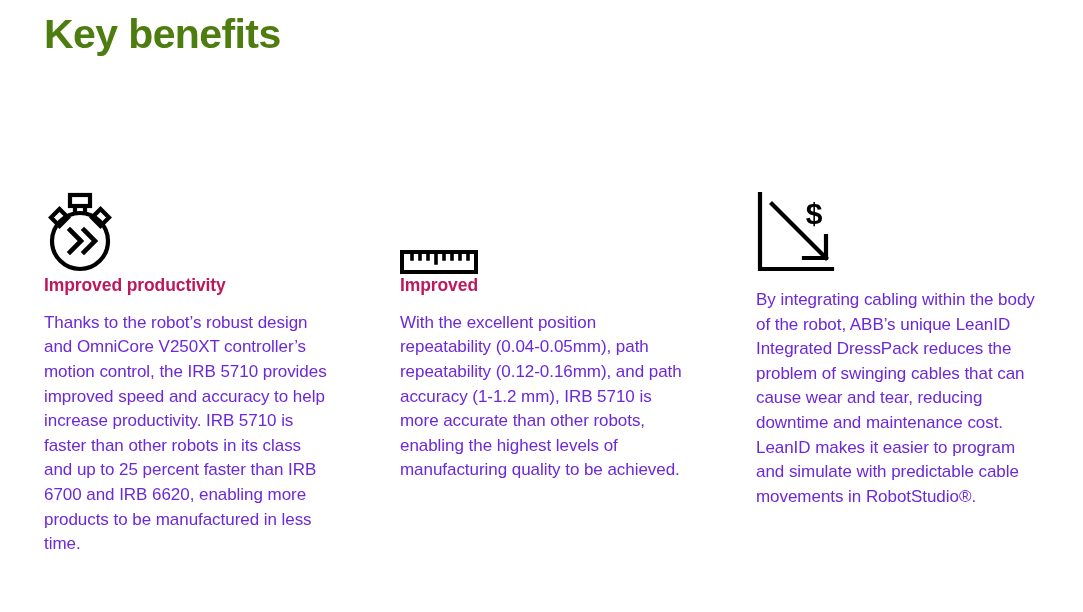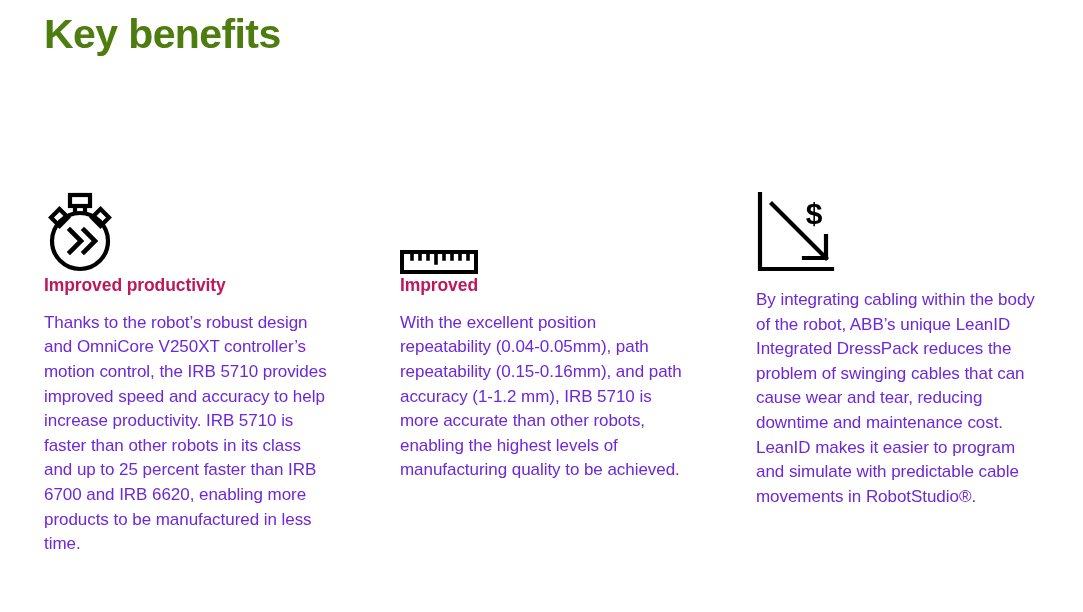--- a/index.html
+++ b/index.html
@@ -117,21 +117,21 @@
     </div>
 
     <div class="benefit-col">
       <div class="icon-slot">
         <svg width="78" height="24" viewBox="0 0 78 24" fill="none" stroke="#000000" stroke-width="4" stroke-linecap="square" stroke-linejoin="miter">
           <rect x="2" y="2" width="74" height="20"></rect>
           <path d="M12 2 v7 M20 2 v7 M28 2 v7 M36 2 v11 M44 2 v7 M52 2 v7 M60 2 v7 M68 2 v7" stroke-width="3.6"></path>
         </svg>
       </div>
       <h2 class="benefit-heading">Improved</h2>
-      <p class="benefit-body">With the excellent position repeatability (0.04-0.05mm), path repeatability (0.15-0.16mm), and path accuracy (1-1.2 mm), IRB 5710 is more accurate than other robots, enabling the highest levels of manufacturing quality to be achieved.</p>
+      <p class="benefit-body">With the excellent position repeatability (0.04-0.05mm), path repeatability (0.12-0.16mm), and path accuracy (1-1.2 mm), IRB 5710 is more accurate than other robots, enabling the highest levels of manufacturing quality to be achieved.</p>
     </div>
 
     <div class="benefit-col">
       <div class="icon-slot">
         <svg width="80" height="84" viewBox="0 0 80 84" fill="none" stroke="#000000" stroke-width="4.2" stroke-linecap="square" stroke-linejoin="miter">
 
           <path d="M4 4 v75 h72"></path>
 
           <path d="M16 14 L70 68"></path>
           <path d="M70 46 v22 h-22"></path>

